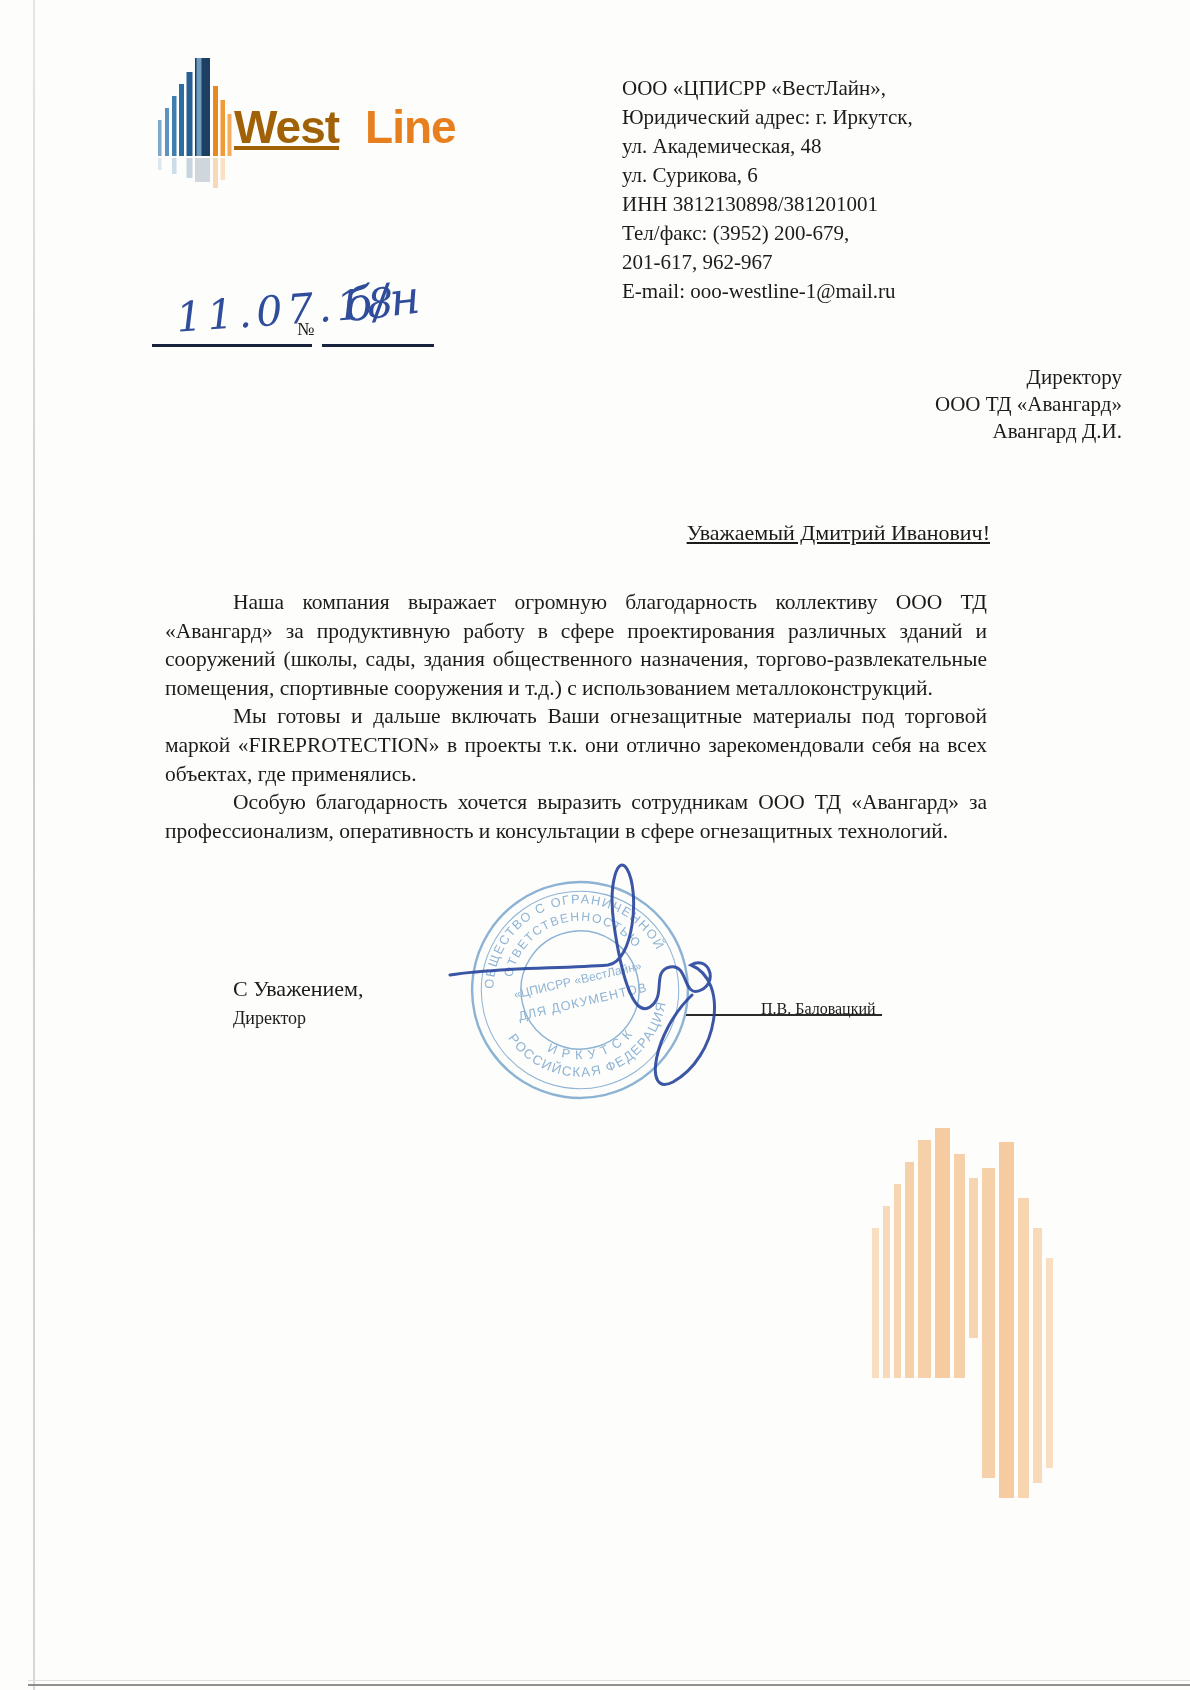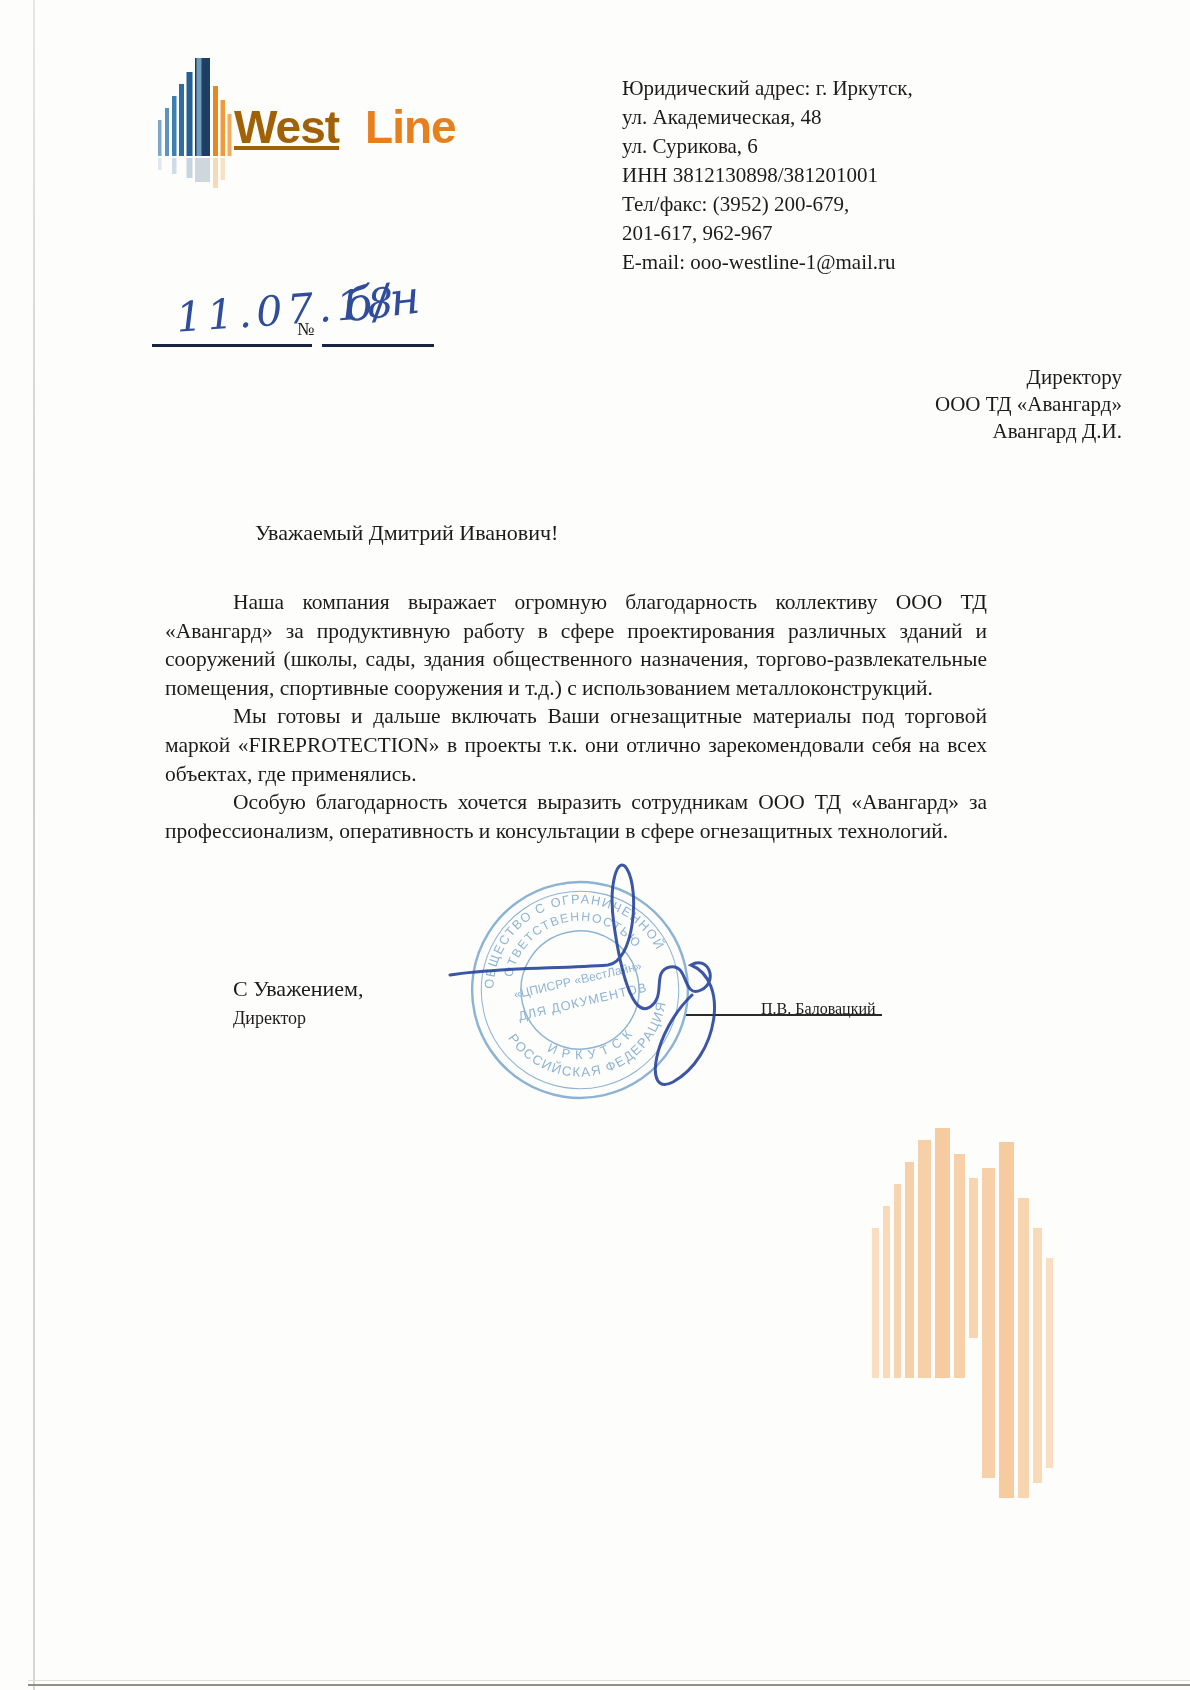--- a/index.html
+++ b/index.html
@@ -35,21 +35,21 @@
   .ref-line1 { position:absolute; left:152px; top:344px; width:160px; height:3px; background:#18243e; }
   .ref-line2 { position:absolute; left:322px; top:344px; width:112px; height:3px; background:#18243e; }
   .no-sign { position:absolute; left:297px; top:319px; font-size:18px; color:#1c1b19; }
 
   
   .addressee { position:absolute; right:68px; top:364px; width:330px;
     text-align:right; font-size:21px; line-height:27px; }
 
   
   .salutation { position:absolute; left:255px; top:520px; width:735px;
-    text-align:left; font-size:22px; }
+    text-align:right; font-size:22px;text-decoration:underline; }
   .body-text { position:absolute; left:165px; top:588px; width:822px;
     font-size:21.5px; line-height:28.6px; text-align:justify; }
   .body-text p { margin:0; text-indent:68px; }
 
   
   .closing { position:absolute; left:233px; top:976px; font-size:22px; }
   .job-title { position:absolute; left:233px; top:1008px; font-size:18px; }
   .sig-name { position:absolute; left:716px; top:1000px; font-size:16px; white-space:nowrap;margin-left:45px; }
   .sig-rule { position:absolute; left:686px; top:1014px; width:196px; height:2px; background:#2a2a28; }
 
@@ -93,20 +93,21 @@
         <rect x="55" y="102" width="5" height="30" fill="#e8891f" opacity="0.3"></rect>
         <rect x="62.5" y="102" width="4.5" height="22" fill="#f09a38" opacity="0.28"></rect>
       </g>
     </svg>
     <div class="logo-text">
       <span class="logo-word1">West</span><span class="logo-word2">Line</span>
     </div>
   </div>
 
   <div class="letterhead">
+    <div>ООО «ЦПИСРР «ВестЛайн»,</div>
     <div>Юридический адрес: г. Иркутск,</div>
     <div>ул. Академическая, 48</div>
     <div>ул. Сурикова, 6</div>
     <div>ИНН 3812130898/381201001</div>
     <div>Тел/факс: (3952) 200-679,</div>
     <div>201-617, 962-967</div>
     <div>E-mail: ooo-westline-1@mail.ru</div>
   </div>
 
   <span class="hand hw-date">11.07.18</span>

